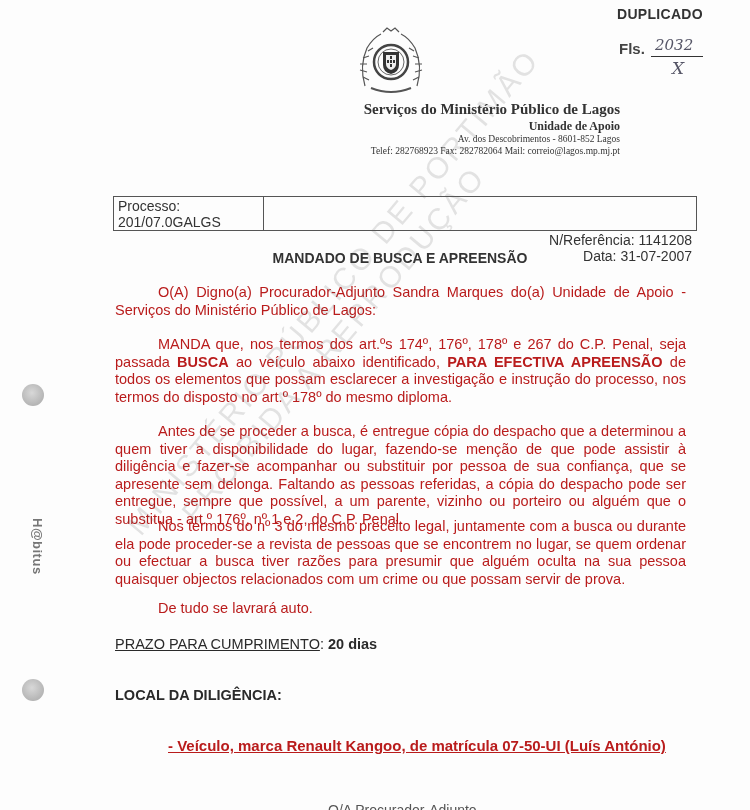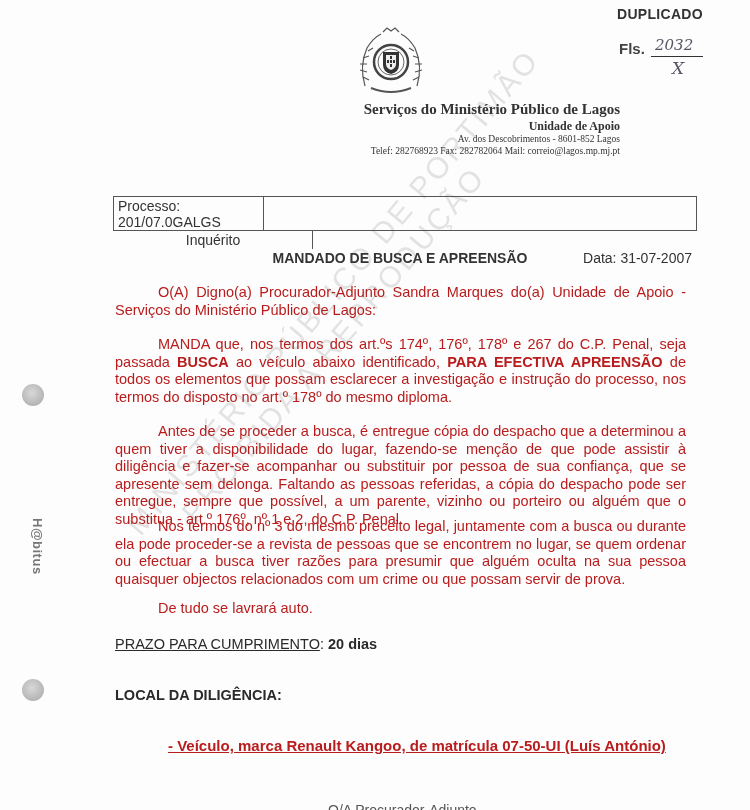--- a/index.html
+++ b/index.html
@@ -91,22 +91,22 @@
   </svg>
 </div>
 
 <div class="abs hdr hdr-title">Serviços do Ministério Público de Lagos</div>
 <div class="abs hdr hdr-sub">Unidade de Apoio</div>
 <div class="abs hdr hdr-addr">Av. dos Descobrimentos - 8601-852 Lagos</div>
 <div class="abs hdr hdr-contact">Telef: 282768923   Fax: 282782064 Mail: correio@lagos.mp.mj.pt</div>
 
 <div class="abs proc-table">
   <div class="proc-cell c1">Processo: 201/07.0GALGS</div>
-  <div class="proc-cell c2">Inquérito</div>
   <div class="proc-cell c3">
+    <div>N/Referência: 1141208</div>
     <div>Data: 31-07-2007</div>
   </div>
 </div>
 
 <div class="abs doc-title">MANDADO DE BUSCA E APREENSÃO</div>
 
 <div class="abs para p1"><span class="indent"></span><span>O(A) Digno(a) Procurador-Adjunto Sandra Marques do(a) Unidade de Apoio - Serviços do Ministério Público de Lagos:</span></div>
 
 <div class="abs para p2"><span class="indent"></span><span>MANDA que, nos termos dos art.ºs 174º, 176º, 178º e 267 do C.P. Penal, seja passada </span><b>BUSCA</b><span> ao veículo  abaixo identificado, </span><b>PARA EFECTIVA APREENSÃO</b><span> de todos os elementos que possam esclarecer a investigação e instrução do processo, nos termos do disposto no art.º 178º do mesmo diploma.</span></div>
 

